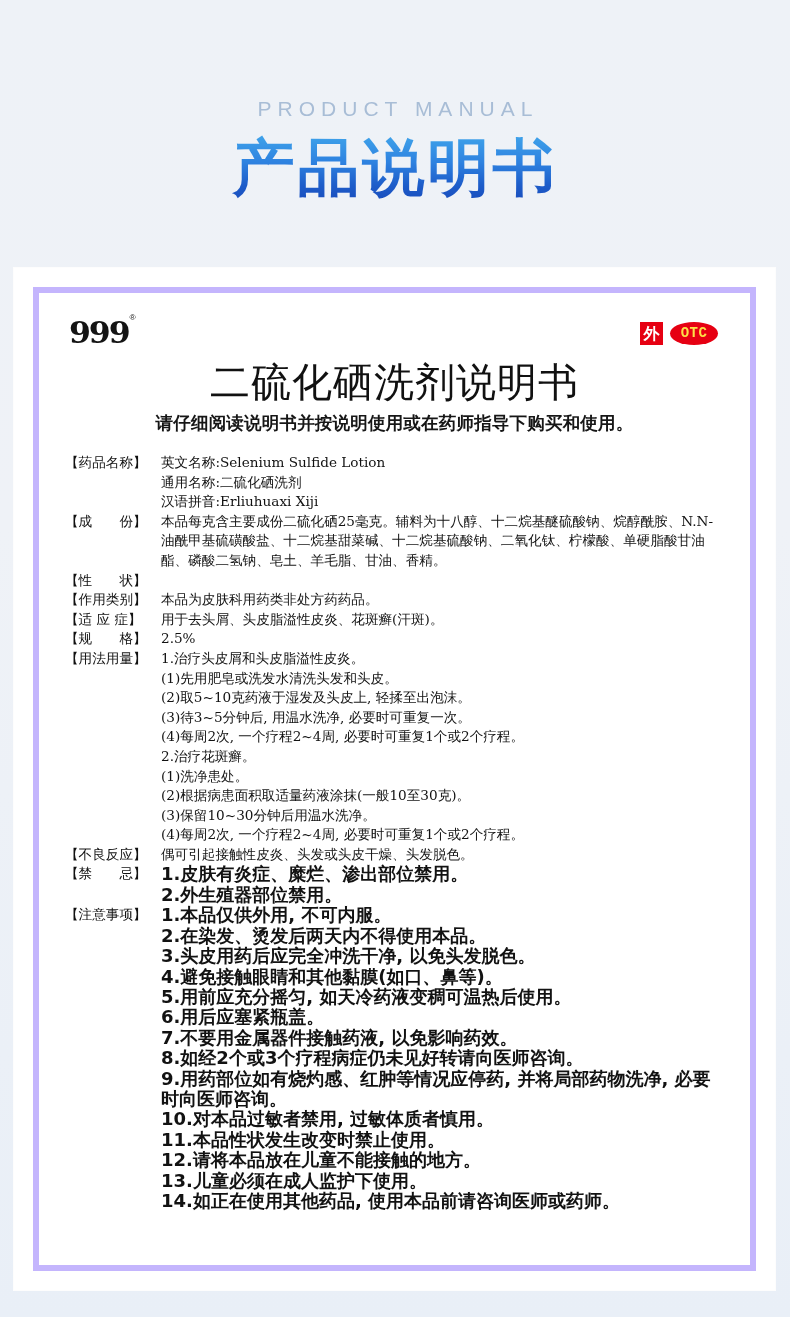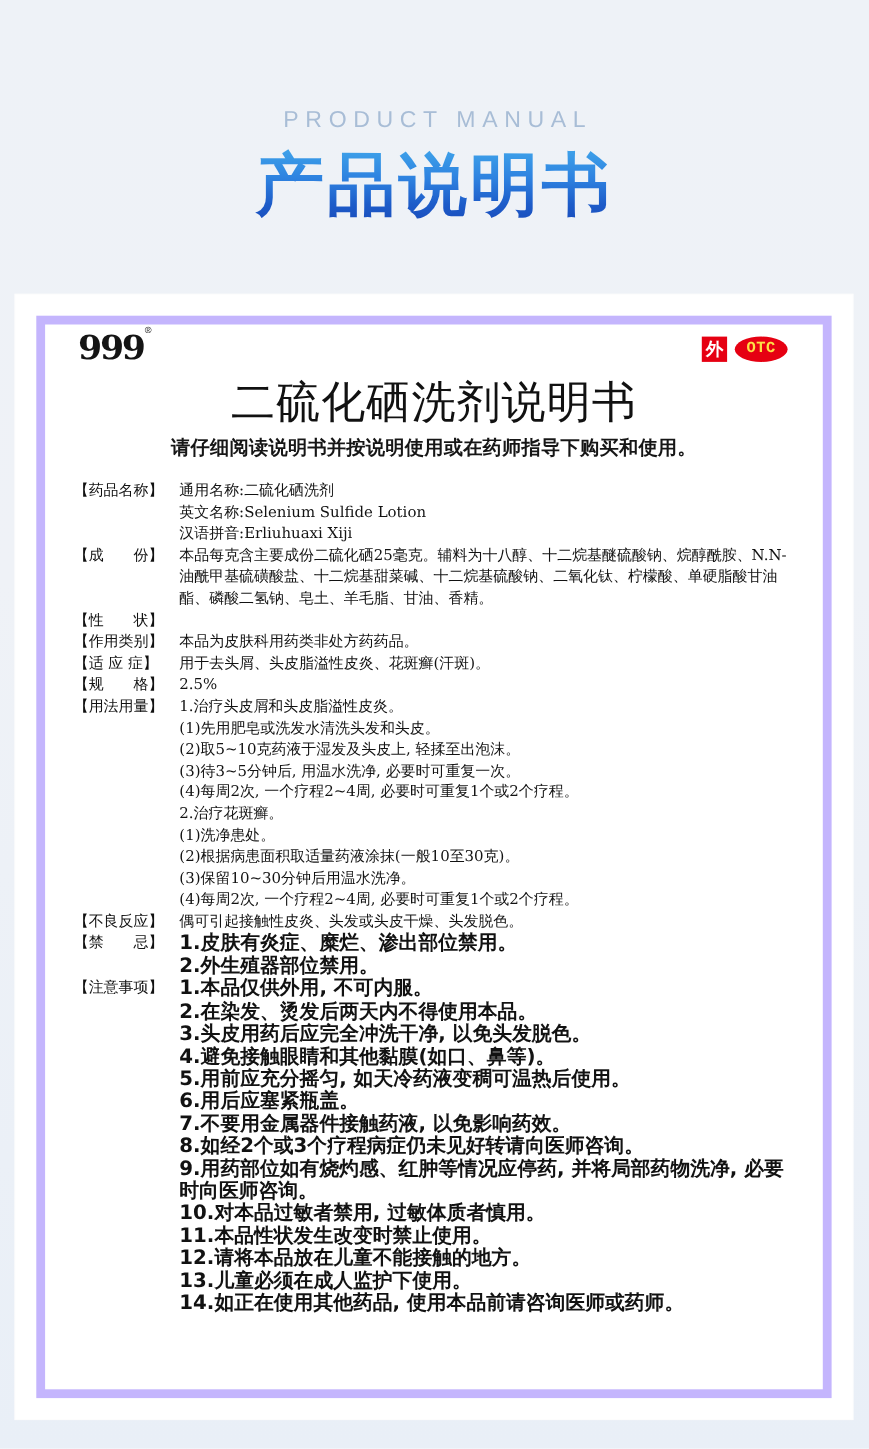--- a/index.html
+++ b/index.html
@@ -48,23 +48,23 @@
     left:14px;
     top:268px;
     width:761px;
     height:1022px;
     background:#ffffff;
     box-shadow:0 0 0 1px #fdfdfd;
   }
   .card-inner {
     position:absolute;
     left:19px; top:19px; right:19px; bottom:19px;
-    border:8px solid #c4b5fd;
+    border:6px solid #c4b5fd;
     background:#ffffff;
-    padding:4px 26px 20px 26px;
+    padding:22px 26px 20px 26px;
   }
 
   
   .brand-row {
     display:flex;
     align-items:center;
     justify-content:space-between;
     height:36px;
     padding:0 6px 0 4px;
   }
@@ -191,22 +191,22 @@
       </div>
     </div>
 
     <div class="doc-title">二硫化硒洗剂说明书</div>
     <div class="doc-subtitle">请仔细阅读说明书并按说明使用或在药师指导下购买和使用。</div>
 
     <div class="body-block">
         <div class="row">
           <div class="label-cell serif-plain">【药品名称】</div>
           <div class="content-cell">
+            <span class="ln">英文名称:Selenium Sulfide Lotion</span>
             <span class="ln">通用名称:二硫化硒洗剂</span>
-            <span class="ln">英文名称:Selenium Sulfide Lotion</span>
             <span class="ln">汉语拼音:Erliuhuaxi Xiji</span>
           </div>
         </div>
         <div class="row">
           <div class="label-cell serif-plain">【成　　份】</div>
           <div class="content-cell">
             <span class="ln">本品每克含主要成份二硫化硒25毫克。辅料为十八醇、十二烷基醚硫酸钠、烷醇酰胺、N.N-油酰甲基硫磺酸盐、十二烷基甜菜碱、十二烷基硫酸钠、二氧化钛、柠檬酸、单硬脂酸甘油酯、磷酸二氢钠、皂土、羊毛脂、甘油、香精。</span>
           </div>
         </div>
         <div class="row">

